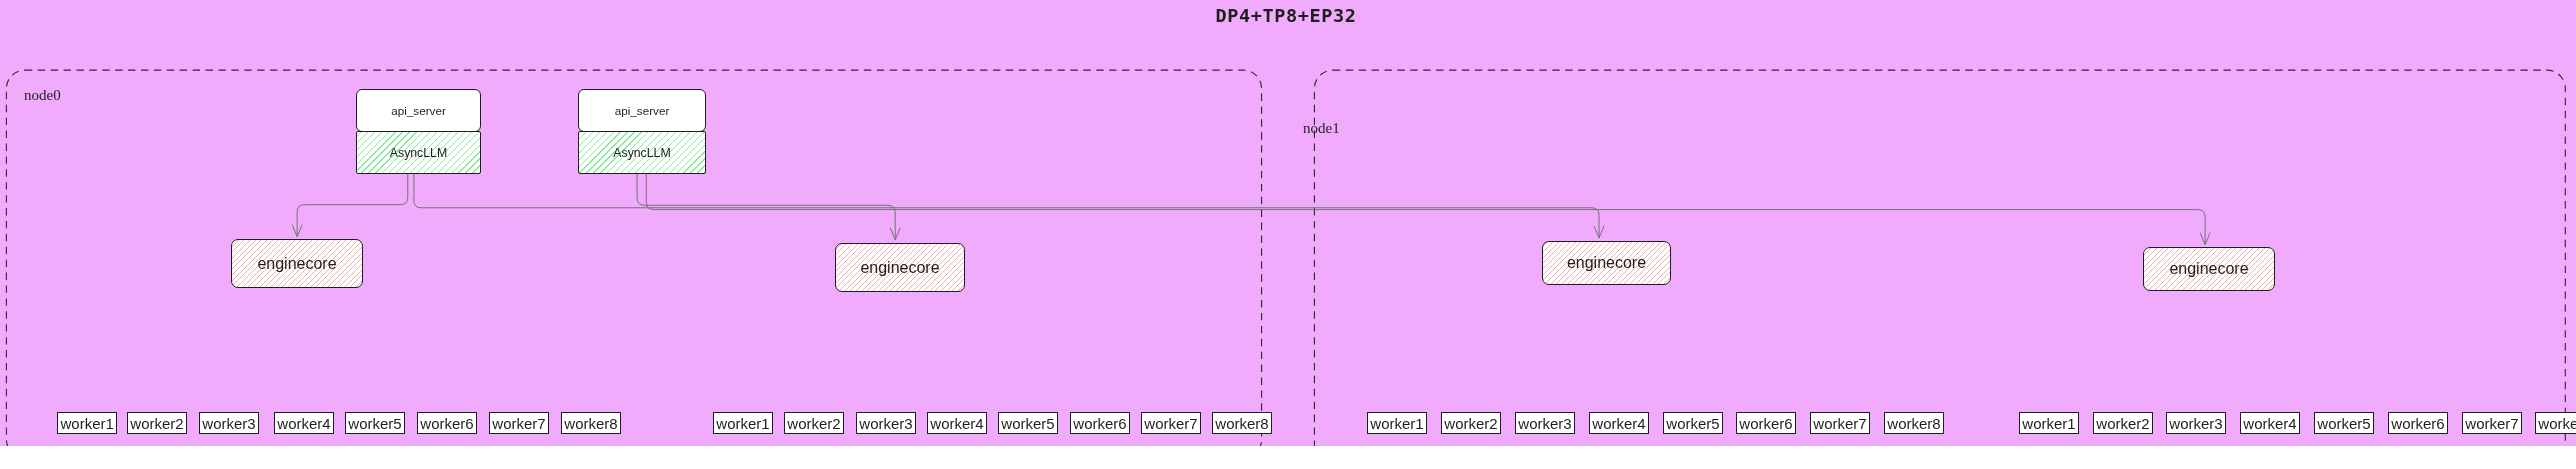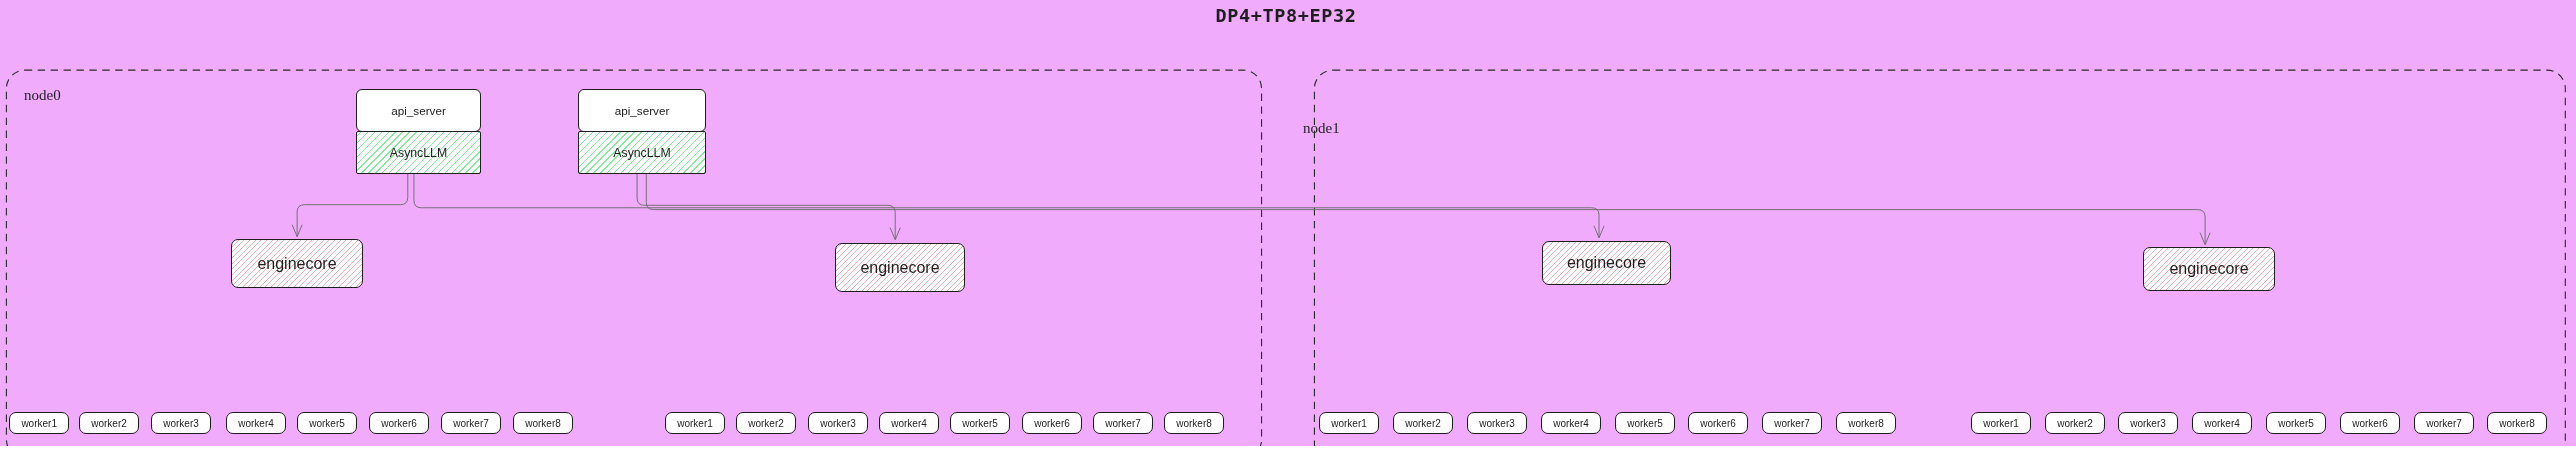--- a/index.html
+++ b/index.html
@@ -34,21 +34,21 @@
   }
   .api-box{border-radius:6px;font-size:11.7px;}
   .llm-box{
     border-radius:2px;font-size:12.3px;
     background-image:repeating-linear-gradient(-45deg,#86e89a 0px,#86e89a 0.9px,transparent 0.9px,transparent 4.9px);
   }
   .engine-box{
     border-radius:7px;font-size:16px;
     background-image:repeating-linear-gradient(-45deg,#f2aeae 0px,#f2aeae 0.7px,transparent 0.7px,transparent 4px);
   }
-  .worker-box{border-radius:7px;font-size:10px;border-width:1.2px;}
+  .worker-box{border-radius:0;font-size:15px;border-width:1.2px;margin-left:48px;}
 </style>
 </head>
 <body>
 
 <div id="canvas">
   <svg id="connector-layer" width="2576" height="469" viewBox="0 0 4188 763">
       <rect x="9" y="114" width="2042" height="631" rx="30" ry="30" fill="none" stroke="#2b2b2b" stroke-width="1.8" stroke-dasharray="12 9"></rect>
       <rect x="2137" y="114" width="2035" height="638" rx="30" ry="30" fill="none" stroke="#2b2b2b" stroke-width="1.8" stroke-dasharray="12 9"></rect>
       <path d="M662,283 L662,321 Q662,333 650,333 L494,333 Q482,333 482,345 L482,384" fill="none" stroke="#6b6b6b" stroke-width="1.5" stroke-linecap="round"></path>
       <path d="M474,366 L482,385 L490,366" fill="none" stroke="#6b6b6b" stroke-width="1.5" stroke-linecap="round" stroke-linejoin="round"></path>

